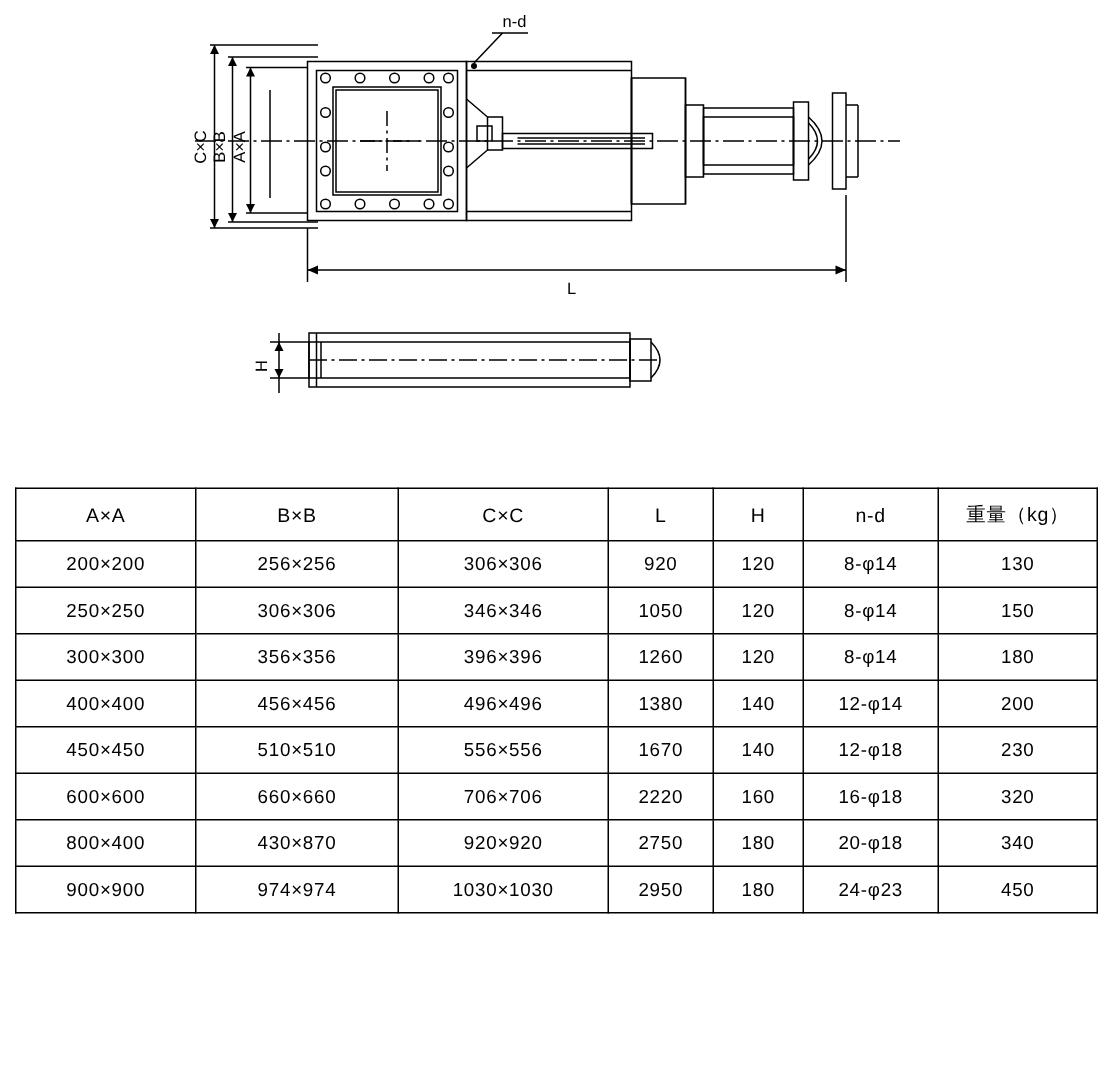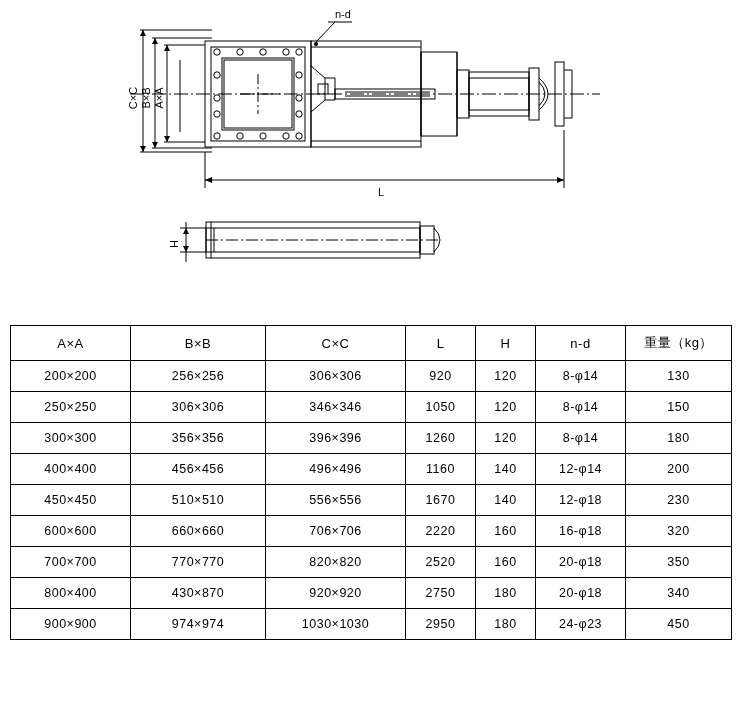--- a/index.html
+++ b/index.html
@@ -229,21 +229,21 @@
         <td>396×396</td>
         <td>1260</td>
         <td>120</td>
         <td>8-φ14</td>
         <td>180</td>
       </tr>
       <tr>
         <td>400×400</td>
         <td>456×456</td>
         <td>496×496</td>
-        <td>1160</td>
+        <td>1380</td>
         <td>140</td>
         <td>12-φ14</td>
         <td>200</td>
       </tr>
       <tr>
         <td>450×450</td>
         <td>510×510</td>
         <td>556×556</td>
         <td>1670</td>
         <td>140</td>
@@ -253,29 +253,20 @@
       <tr>
         <td>600×600</td>
         <td>660×660</td>
         <td>706×706</td>
         <td>2220</td>
         <td>160</td>
         <td>16-φ18</td>
         <td>320</td>
       </tr>
       <tr>
-        <td>700×700</td>
-        <td>770×770</td>
-        <td>820×820</td>
-        <td>2520</td>
-        <td>160</td>
-        <td>20-φ18</td>
-        <td>350</td>
-      </tr>
-      <tr>
         <td>800×400</td>
         <td>430×870</td>
         <td>920×920</td>
         <td>2750</td>
         <td>180</td>
         <td>20-φ18</td>
         <td>340</td>
       </tr>
       <tr>
         <td>900×900</td>

